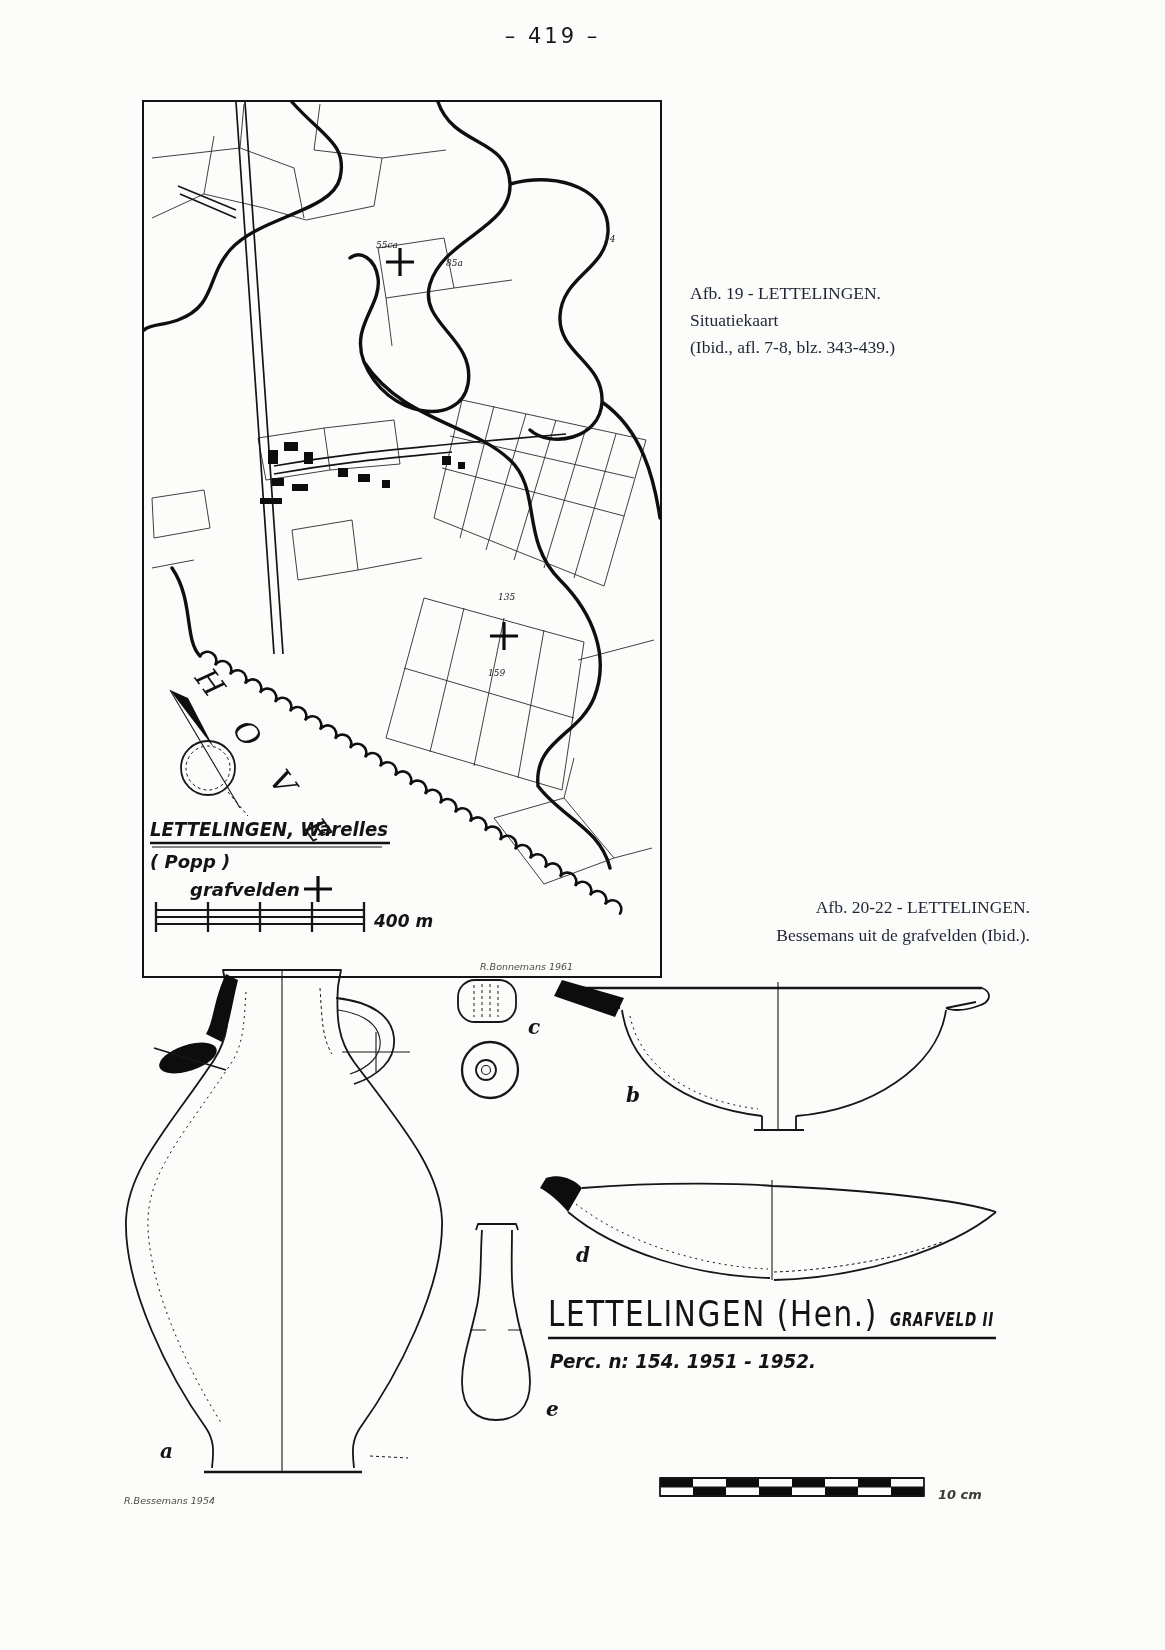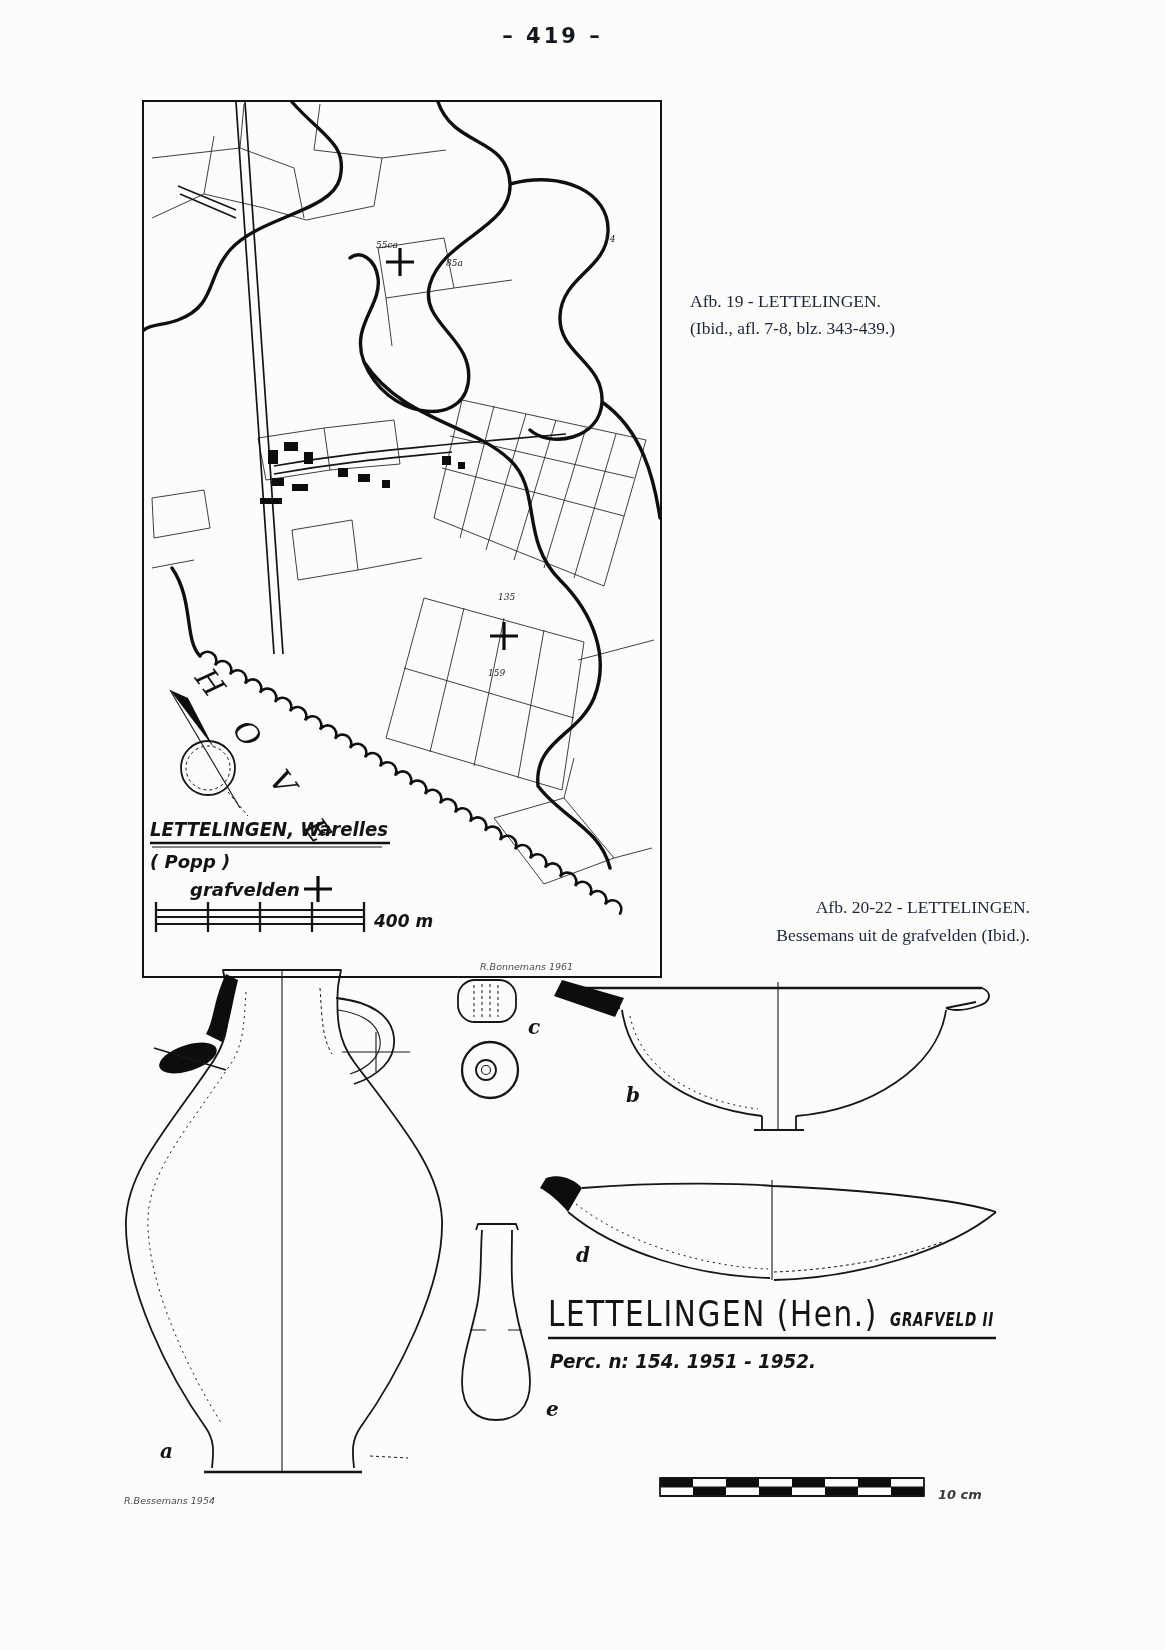--- a/index.html
+++ b/index.html
@@ -9,27 +9,27 @@
     width:1165px;height:1650px;
     background:#fcfcfa;
     font-family:"Liberation Serif", serif;
     color:#1d2330;
     overflow:hidden;
   }
   .page-number{
     position:absolute;left:430px;top:24px;width:245px;
     text-align:center;
     font-family:"DejaVu Sans", sans-serif;
-    font-size:21px;font-weight:700;letter-spacing:3px;color:#15181f;
+    font-size:21px;font-weight:400;letter-spacing:3px;color:#15181f;
   }
   .map-fig{position:absolute;left:142px;top:100px;width:520px;height:878px;}
   .map-fig svg{display:block;width:100%;height:100%;}
   .caption-map{
     position:absolute;left:690px;top:280px;width:300px;
-    font-size:17.5px;line-height:27px;color:#1d2436;margin-top:8px;
+    font-size:17.5px;line-height:27px;color:#1d2436;
   }
   .caption-finds{
     position:absolute;left:700px;top:893px;width:330px;
     text-align:right;font-size:17.5px;line-height:28px;color:#1d2436;
   }
   .finds-fig{position:absolute;left:110px;top:958px;width:900px;height:590px;}
   .finds-fig svg{display:block;width:100%;height:100%;}
   .border{stroke:#141414;stroke-width:2;fill:none;}
   .tn{stroke:#2a2a2a;stroke-width:0.9;fill:none;}
   .rd{stroke:#151515;stroke-width:1.7;fill:none;}
@@ -153,20 +153,21 @@
         </g>
         <text class="t-scale" x="232" y="827">400 m</text>
       </g>
 
       <text class="t-sig" x="338" y="870">R.Bonnemans 1961</text>
     </svg>
   </div>
 
   <div class="caption-map">
     <div>Afb. 19 - LETTELINGEN.</div>
+    <div>Situatiekaart</div>
     <div>(Ibid., afl. 7-8, blz. 343-439.)</div>
   </div>
 
   <div class="caption-finds">
     <div>Afb. 20-22 - LETTELINGEN.</div>
     <div>Bessemans uit de grafvelden (Ibid.).</div>
   </div>
 
   <div class="finds-fig">
     <svg viewBox="0 0 900 590">

